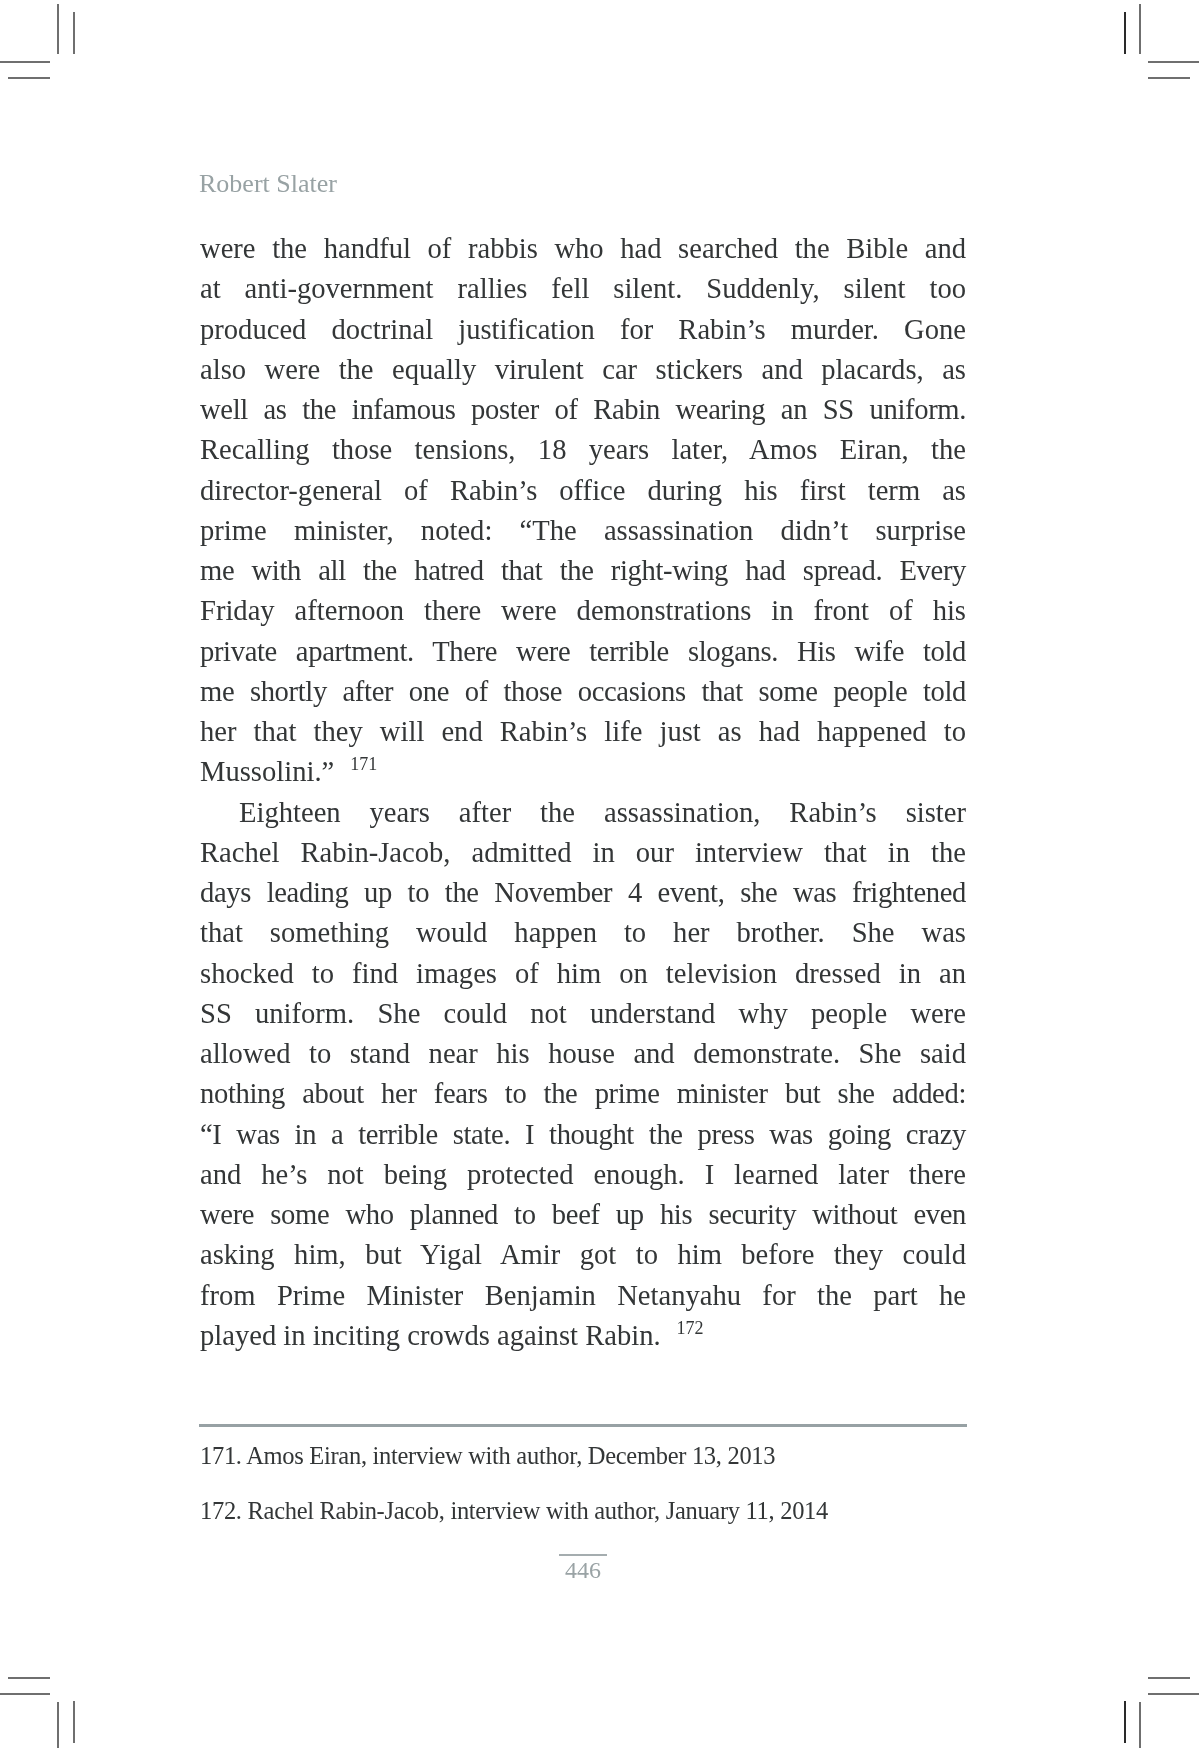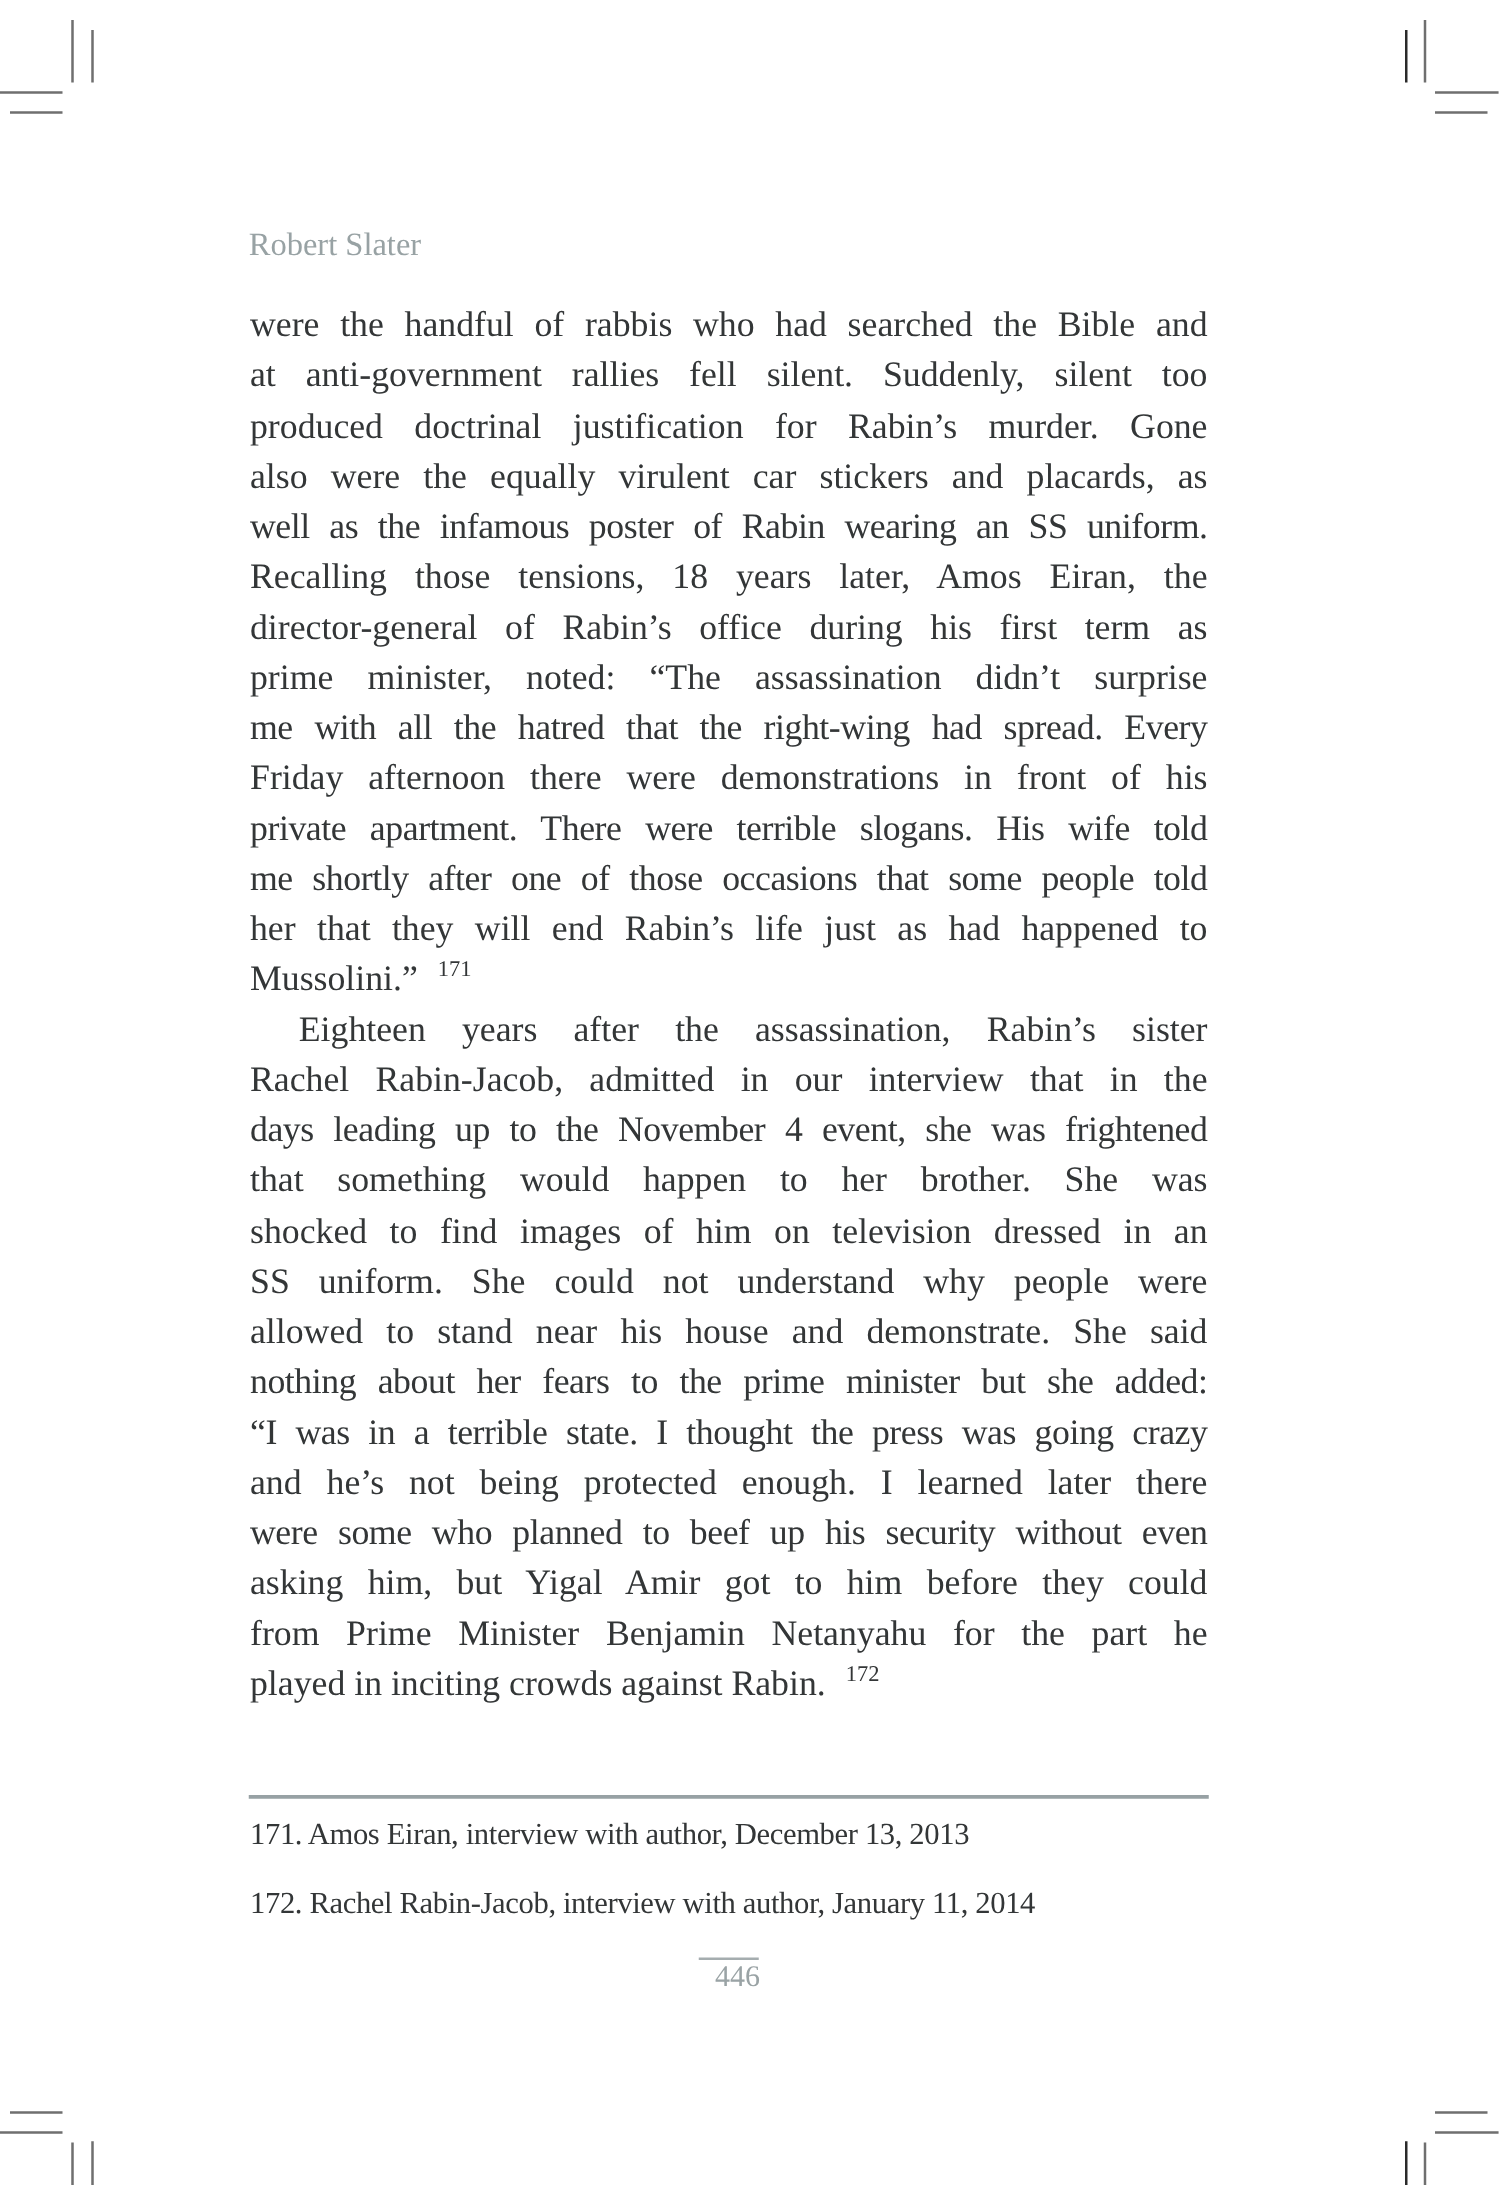--- a/index.html
+++ b/index.html
@@ -1,17 +1,17 @@
 <!DOCTYPE html>
 <html><head>
 <meta charset="utf-8">
 <style>
   html, body { margin: 0; padding: 0; background: #ffffff; }
   body { width: 1199px; height: 1748px; position: relative; overflow: hidden; }
-  .page { position: absolute; left: 0; top: 16px; width: 1199px; height: 1268px; background: #ffffff; }
+  .page { position: absolute; left: 0; top: 4px; width: 1199px; height: 1268px; background: #ffffff; }
 
   .crop { position: absolute; background: #6f6f6f; }
   .crop.v { width: 2px; }
   .crop.h { height: 2px; }
   .crop.dark { background: #2a2a2a; }
 
   .running-head {
     position: absolute; left: 199px; top: 164px;
     font-family: "Liberation Serif", serif; font-size: 26px; color: #98a2a4;
     line-height: 32px; white-space: nowrap;
@@ -33,21 +33,21 @@
 
   .fn-rule {
     position: absolute; left: 199px; top: 1420px; width: 768px; height: 3px; background: #97a1a4;
   }
   .footnote {
     position: absolute; left: 200px;
     font-family: "Liberation Serif", serif; font-size: 24.5px; color: #333637;
     line-height: 30px; white-space: nowrap; letter-spacing: -0.3px;
   }
   .page-number-wrap {
-    position: absolute; left: 558px; top: 1550px; width: 50px; text-align: right;
+    position: absolute; left: 558px; top: 1550px; width: 50px; text-align: center;
   }
   .page-number-rule { height: 2px; background: #a5adaf; width: 48px; margin: 0 auto; }
   .page-number {
     font-family: "Liberation Serif", serif; font-size: 24px; color: #9aa3a5; line-height: 26px;
     display: block; margin-top: 1px;
   }
 </style>
 </head>
 <body>
 

